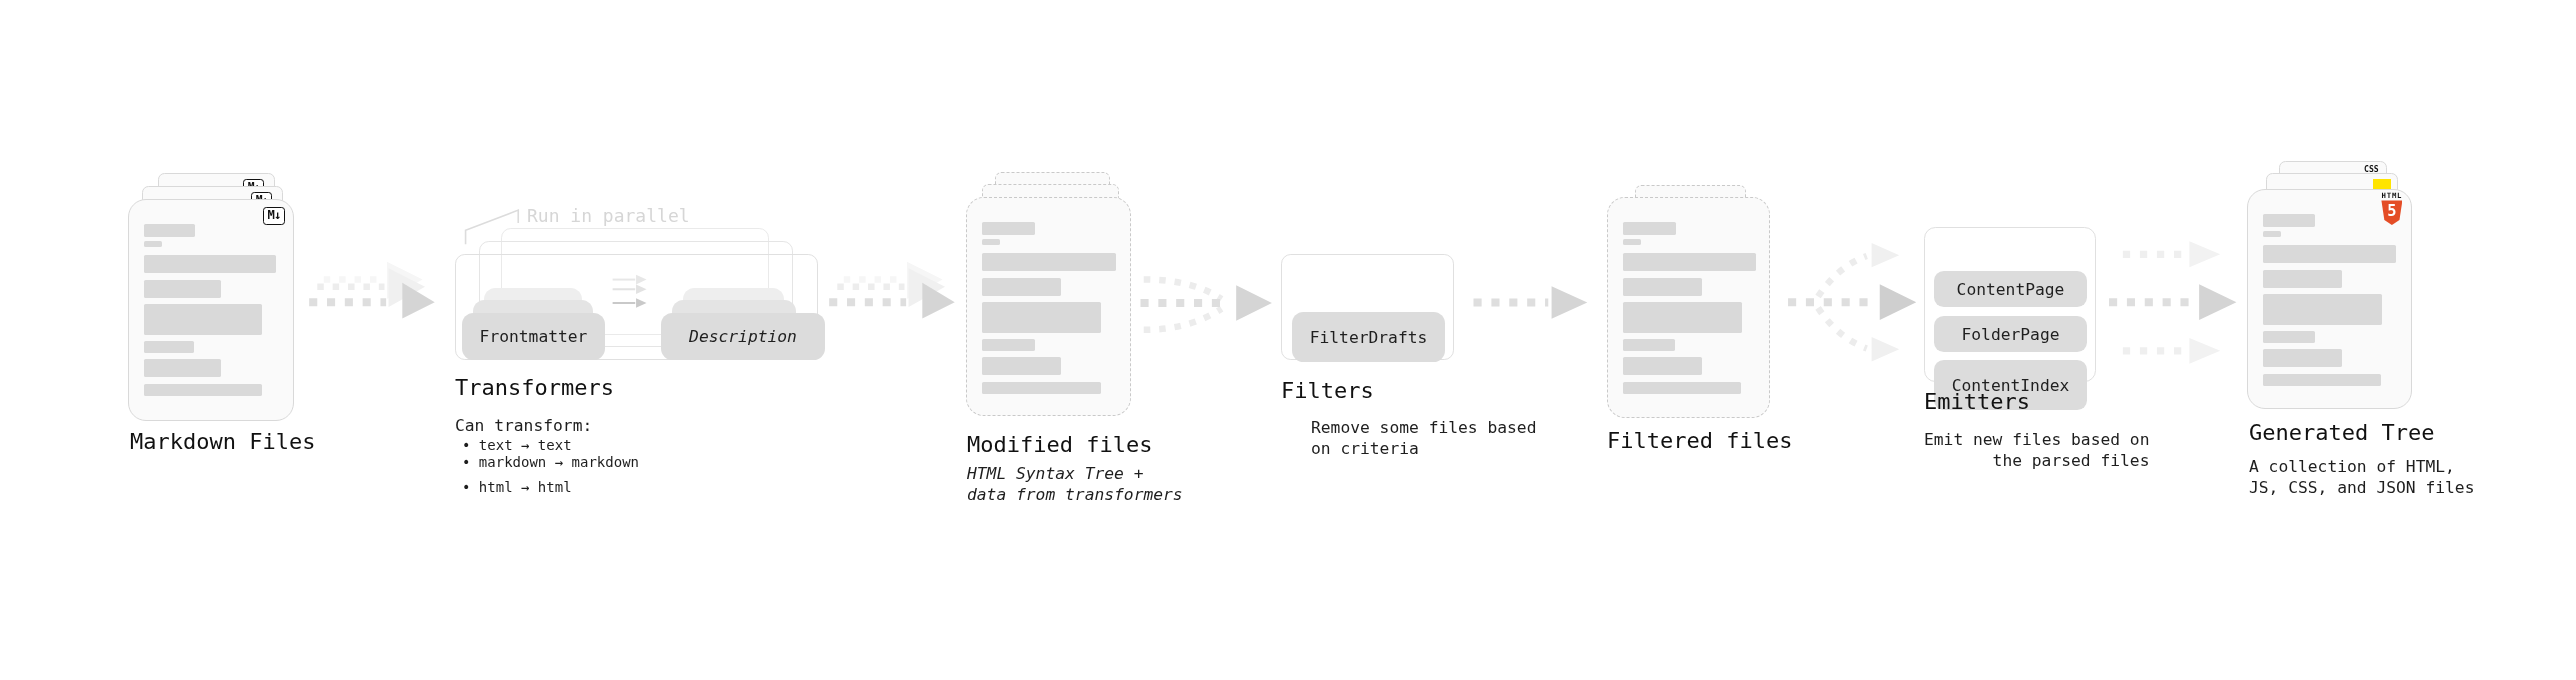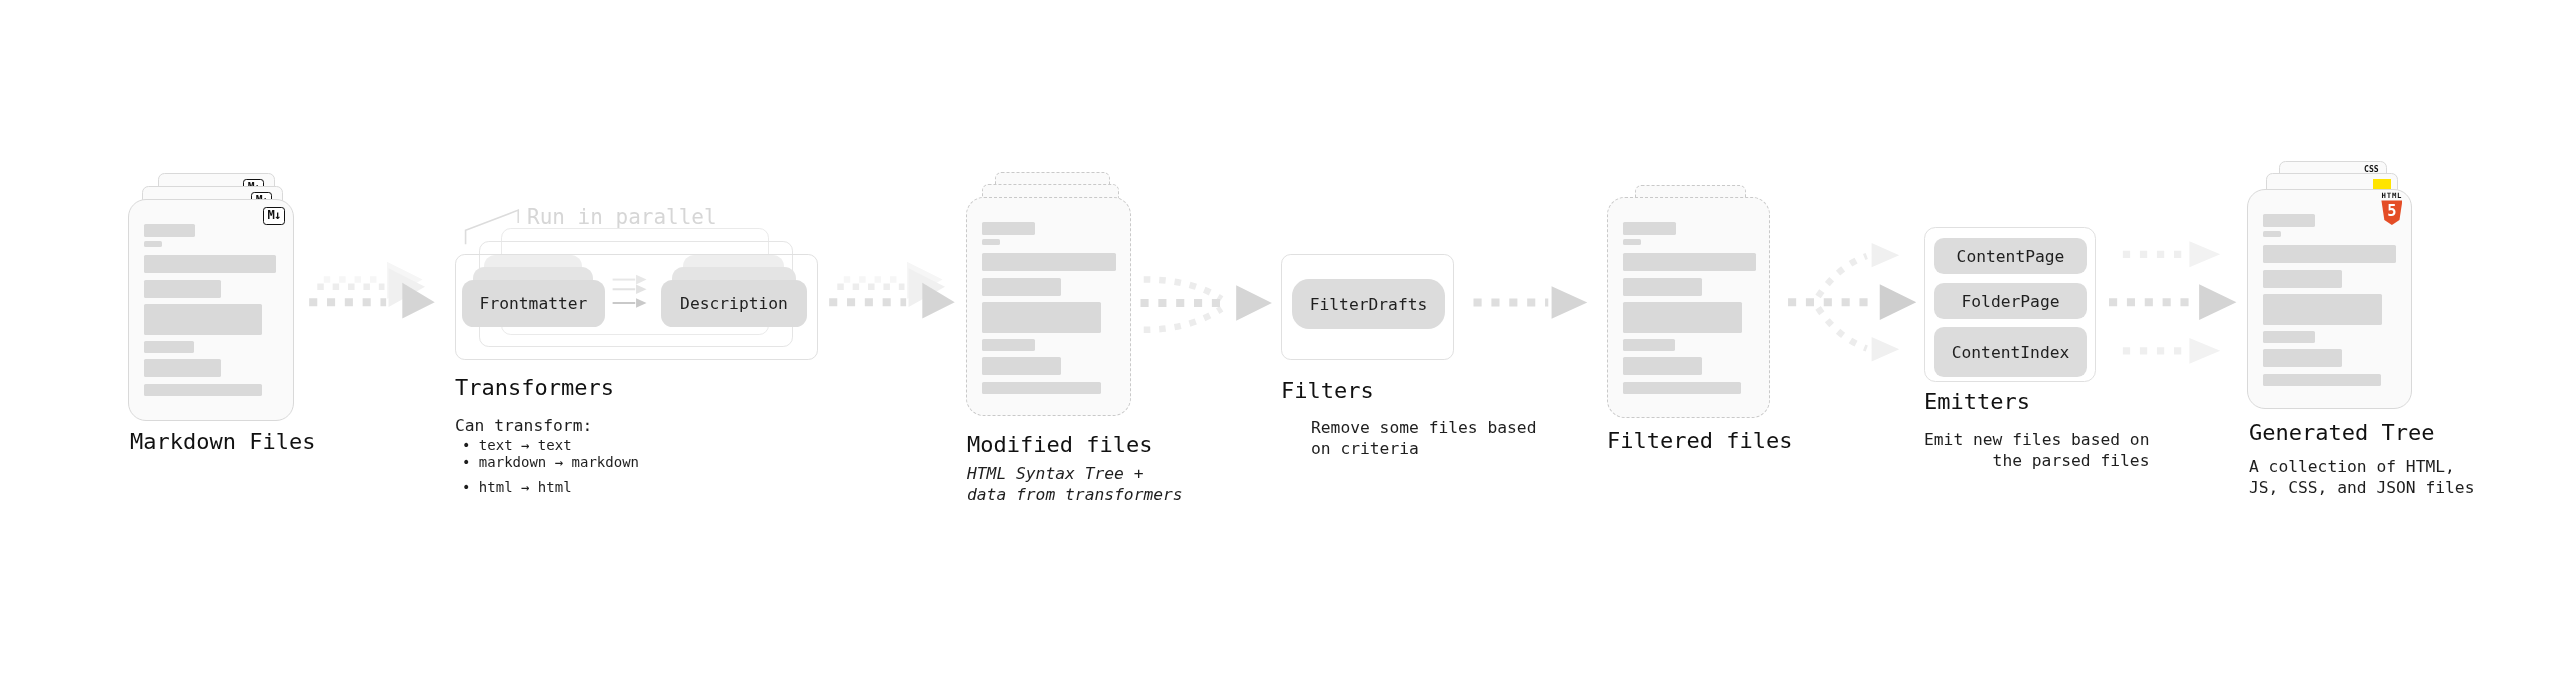--- a/index.html
+++ b/index.html
@@ -40,31 +40,31 @@
     font-size:15.4px; font-weight:bold; line-height:23px; text-align:center;
   }
 
   
   .frame { position:absolute; border:1.6px solid #e0e0e0; border-radius:9.8px; background:transparent; }
   .frame.back1 { border-color:#e5e5e5; }
   .frame.back2 { border-color:#eaeaea; }
   .frame.solidbg { background:#ffffff; }
   .pill {
     position:absolute; background:#dcdcdc; border-radius:11.4px; color:#1f1f1f;
-    display:flex; align-items:center; justify-content:center; font-size:16.3px;
+    display:flex; align-items:center; justify-content:center; font-size:16.3px;margin-top:33px;
   }
   .pill.ghost1 { background:#e4e4e4; }
   .pill.ghost2 { background:#eeeeee; }
   .pill.em { border-radius:9.8px; }
 
   
   .node-label { position:absolute; font-size:22px; font-weight:500; color:#111; white-space:pre; }
   .node-desc  { position:absolute; font-size:16.3px; line-height:21px; color:#1e1e1e; white-space:pre; }
   .bullet-line { position:absolute; font-size:14px; color:#1e1e1e; white-space:pre; }
-  .annotation { position:absolute; font-size:21px; color:#d6d6d6; white-space:pre; }
+  .annotation { position:absolute; font-size:18px; color:#d6d6d6; white-space:pre; }
 
   svg { position:absolute; overflow:visible; }
 </style>
 </head>
 <body>
 
 <div class="stage">
 
   <div>
     <div class="doc small-r" style="left:158px; top:173px; width:117px; height:57px;">
@@ -116,21 +116,21 @@
     <svg style="left:611px; top:273px;" width="42" height="39" viewBox="0 0 52 48">
       <path d="M2 8 H30" stroke="#e7e7e7" stroke-width="2.5" fill="none"></path>
         <polygon points="31,2 31,14 44,8" fill="#e7e7e7"></polygon>
       <path d="M2 20 H30" stroke="#e2e2e2" stroke-width="2.5" fill="none"></path>
         <polygon points="31,14 31,26 44,20" fill="#e2e2e2"></polygon>
       <path d="M2 37 H30" stroke="#c9c9c9" stroke-width="2.5" fill="none"></path>
         <polygon points="31,31 31,43 44,37" fill="#c9c9c9"></polygon>
     </svg>
 
     <div class="pill" style="left:462px; top:280px; width:143px; height:47px;">Frontmatter</div>
-    <div class="pill" style="left:661px; top:280px; width:146px; height:47px;">Description</div>
+    <div class="pill" style="left:661px; top:280px; width:164px; height:47px;font-style:italic;">Description</div>
 
     <div class="node-label" style="left:455px; top:375px;">Transformers</div>
     <div class="node-desc" style="left:455px; top:415px;">Can transform:</div>
     <div class="bullet-line" style="left:462px; top:437px;">• text → text</div>
     <div class="bullet-line" style="left:462px; top:454px;">• markdown → markdown</div>
     <div class="bullet-line" style="left:462px; top:479px;">• html → html</div>
   </div>
 
   <svg style="left:819px; top:252px;" width="171" height="81" viewBox="0 0 210 100">
     <path d="M30 34 H105" stroke="#f6f6f6" stroke-width="8" stroke-dasharray="8 11" fill="none"></path>
@@ -163,21 +163,21 @@
 
   <svg style="left:1134px; top:254px;" width="146" height="98" viewBox="0 0 180 120">
     <path d="M12 31 C55 31, 85 40, 108 55" stroke="#ececec" stroke-width="8" stroke-dasharray="8 11" fill="none"></path>
     <path d="M12 93 C55 93, 85 82, 108 67" stroke="#ececec" stroke-width="8" stroke-dasharray="8 11" fill="none"></path>
     <path d="M8 60 H112" stroke="#dedede" stroke-width="10" stroke-dasharray="10 12" fill="none"></path>
     <polygon points="126,38 126,82 170,60" fill="#d5d5d5"></polygon>
   </svg>
 
   <div>
     <div class="frame solidbg" style="left:1281px; top:254px; width:173px; height:106px;"></div>
-    <div class="pill" style="left:1292px; top:279px; width:153px; height:50px;border-radius:17px;">FilterDrafts</div>
+    <div class="pill" style="left:1292px; top:279px; width:153px; height:50px;">FilterDrafts</div>
     <div class="node-label" style="left:1281px; top:378px;">Filters</div>
     <div class="node-desc" style="left:1311px; top:417px;">Remove some files based
 on criteria</div>
   </div>
 
   <svg style="left:1467px; top:286px;" width="126" height="37" viewBox="0 0 155 45">
     <path d="M8 20 H100" stroke="#dedede" stroke-width="10" stroke-dasharray="10 12" fill="none"></path>
     <polygon points="104,0 104,40 148,20" fill="#d5d5d5"></polygon>
   </svg>
 

